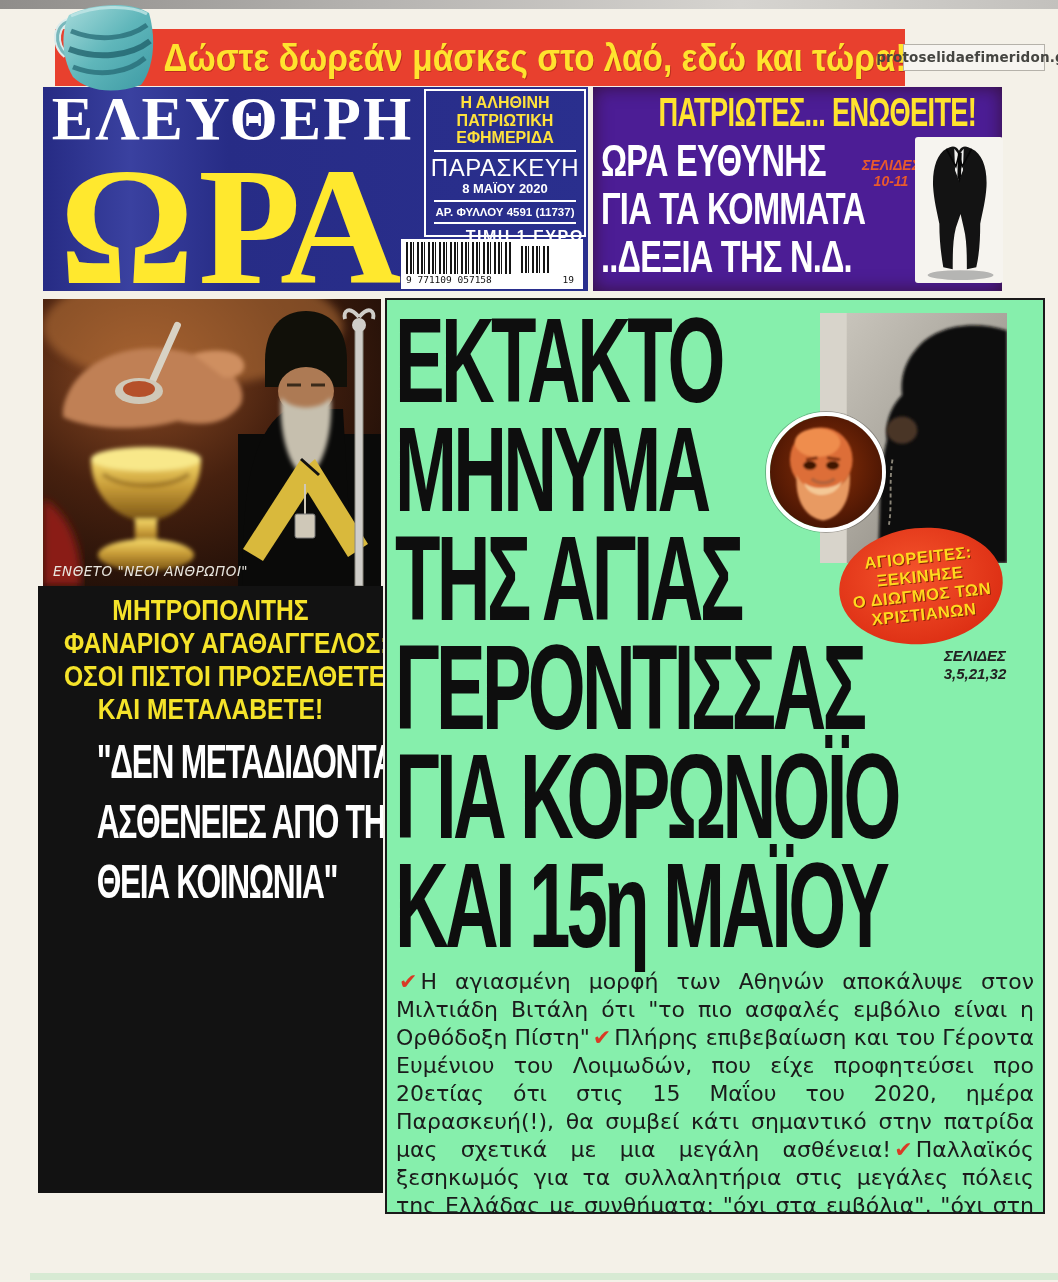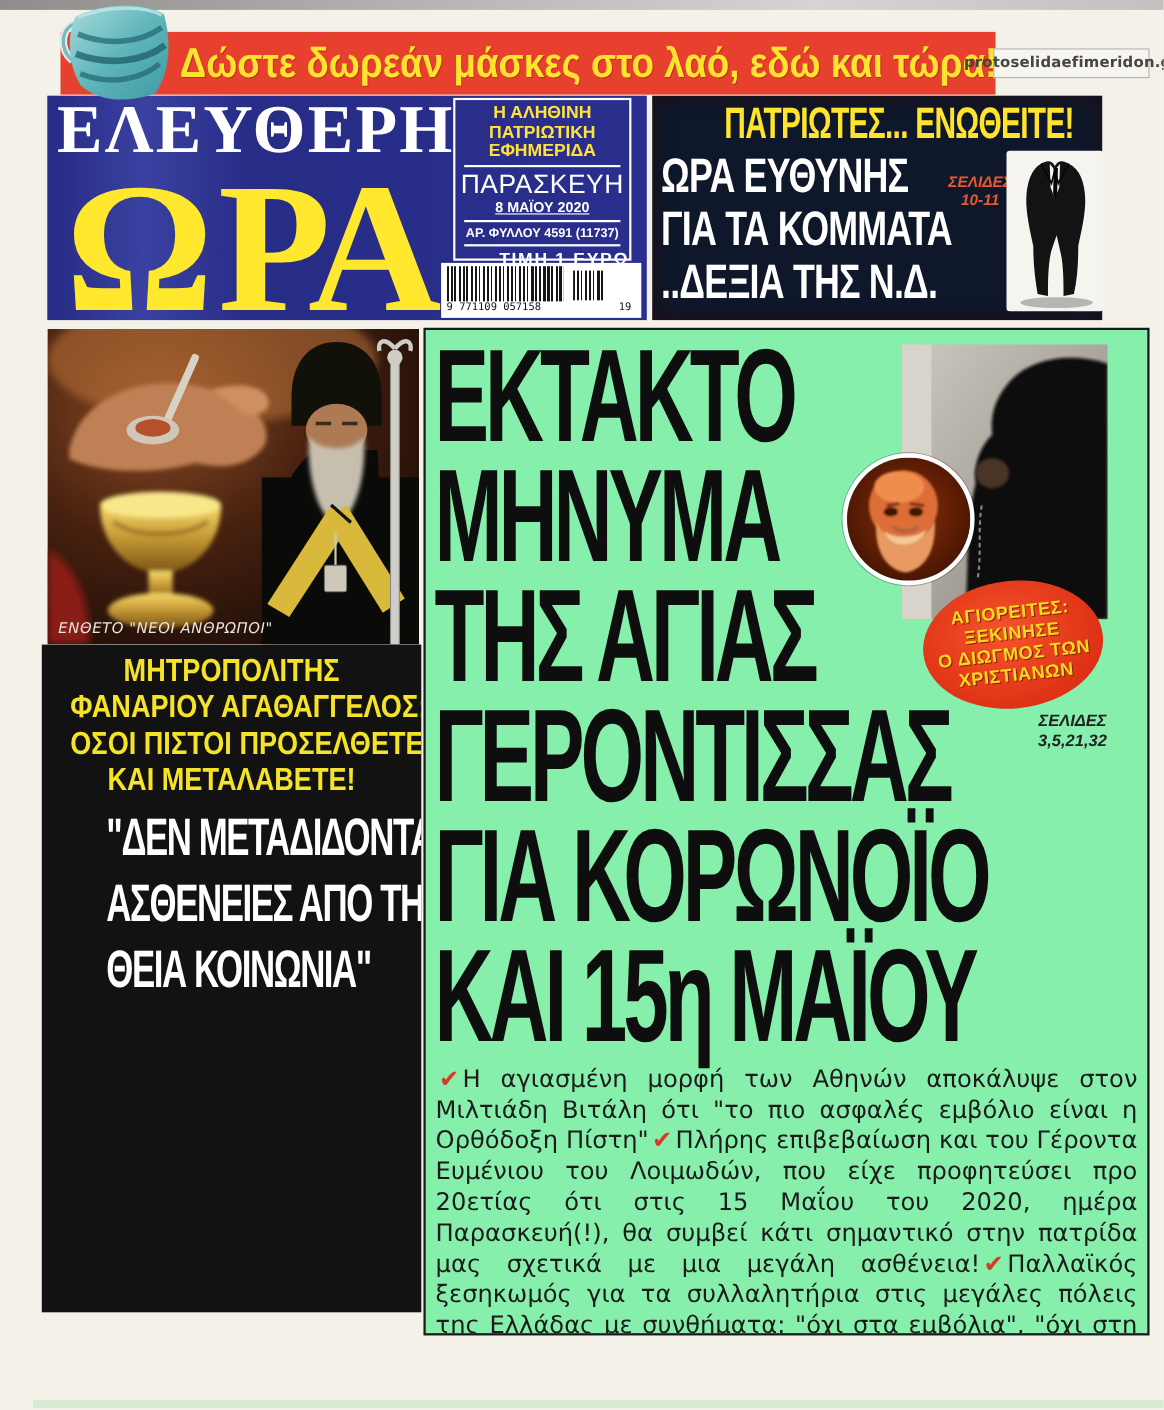--- a/index.html
+++ b/index.html
@@ -21,36 +21,36 @@
   .watermark{left:903px;top:44px;width:140px;height:25px;background:#f7f5f0;border:1px solid #b5b2aa;
     display:flex;align-items:center;justify-content:center;font:700 13.5px/1 "DejaVu Sans",sans-serif;
     color:#454541;z-index:7;letter-spacing:0.2px;}
 
   
   .masthead{left:43px;top:87px;width:545px;height:204px;
     background:linear-gradient(90deg,#262b84 0%,#3a41a0 16%,#272c86 34%,#2a2f8e 100%);}
   .mast-logo{left:0;top:0;width:379px;height:204px;text-align:center;}
   .title1{font:700 62px/1 "Liberation Serif","DejaVu Serif",serif;color:#ffffff;letter-spacing:2px;margin-top:0;}
   .title2{font:700 168px/0.92 "Liberation Serif","DejaVu Serif",serif;color:#ffe82e;letter-spacing:4px;}
-  .info-panel{right:14px;top:2px;width:162px;height:148px;border:2px solid #fff;color:#fff;text-align:center;box-sizing:border-box;padding-top:3px;}
+  .info-panel{right:2px;top:2px;width:162px;height:148px;border:2px solid #fff;color:#fff;text-align:center;box-sizing:border-box;padding-top:3px;}
   .tagline{font:700 16px/17.5px "Liberation Sans",sans-serif;color:#ffe23c;}
   .rule{border-top:2px solid #fff;margin:3px 8px;}
   .day{font:400 24px/26px "Liberation Sans",sans-serif;letter-spacing:0.5px;}
-  .date{font:700 13px/16px "Liberation Sans",sans-serif;text-decoration:underline;}
+  .date{font:700 13px/16px "Liberation Sans",sans-serif;}
   .issue{font:700 11.5px/14px "Liberation Sans",sans-serif;}
   .price{font:700 16px/19px "Liberation Sans",sans-serif;letter-spacing:1.5px;text-align:right;}
   .barcode{right:5px;top:152px;width:182px;height:50px;background:#fff;box-sizing:border-box;padding:3px 3px 0 5px;}
   .bc-row{display:flex;align-items:flex-start;}
   .bars{background:repeating-linear-gradient(90deg,#151515 0 2px,#fff 2px 3.6px,#151515 3.6px 5.6px,#fff 5.6px 7px,#151515 7px 8.4px,#fff 8.4px 11px);}
   .bars.main{width:106px;height:32px;}
   .bars.addon{width:28px;height:27px;margin-left:9px;margin-top:4px;}
   .bc-digits{display:flex;justify-content:space-between;font:400 9.5px/11px "DejaVu Sans Mono",monospace;color:#111;padding-right:6px;}
 
   
-  .promo{left:593px;top:87px;width:409px;height:204px;background:#0f172a;
+  .promo{left:593px;top:87px;width:409px;height:204px;background:#4c1d95;
     box-shadow:inset 0 0 18px rgba(40,8,4,.6);}
   .promo-kicker{left:0;top:2px;width:409px;text-align:center;font:800 40px/46px "Liberation Sans",sans-serif;
     color:#ffe32e;letter-spacing:-1px;transform:scaleX(0.68);transform-origin:center;white-space:nowrap;}
   .promo-lines{left:8px;top:50px;font:800 44px/48px "Liberation Sans",sans-serif;color:#ffffff;
     letter-spacing:-1px;transform:scaleX(0.74);transform-origin:left center;white-space:nowrap;}
   .promo-pages{left:258px;top:70px;width:80px;text-align:center;font:700 italic 14px/16px "Liberation Sans",sans-serif;color:#e85a2d;}
   .suit-box{left:322px;top:50px;width:88px;height:146px;background:#f6f4ef;border-radius:3px;}
 
   
   .left-photo{left:43px;top:299px;width:338px;height:287px;overflow:hidden;}

